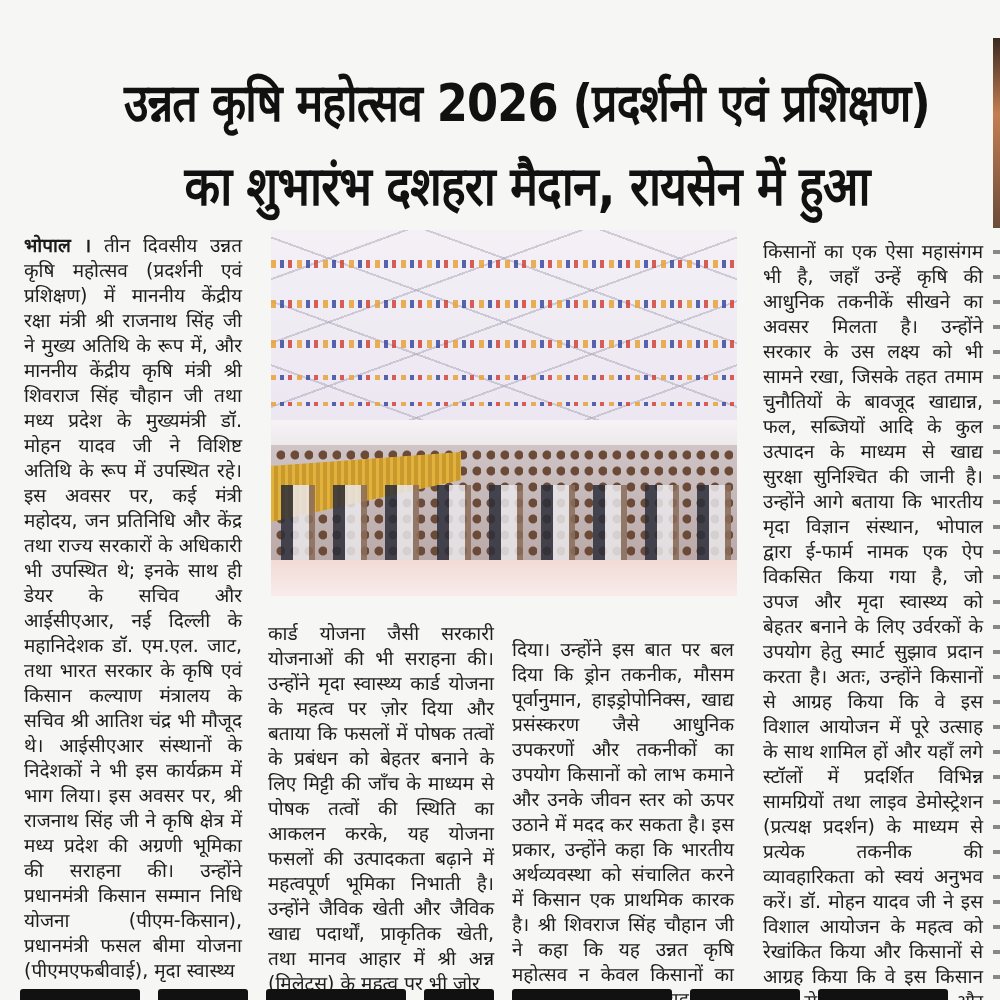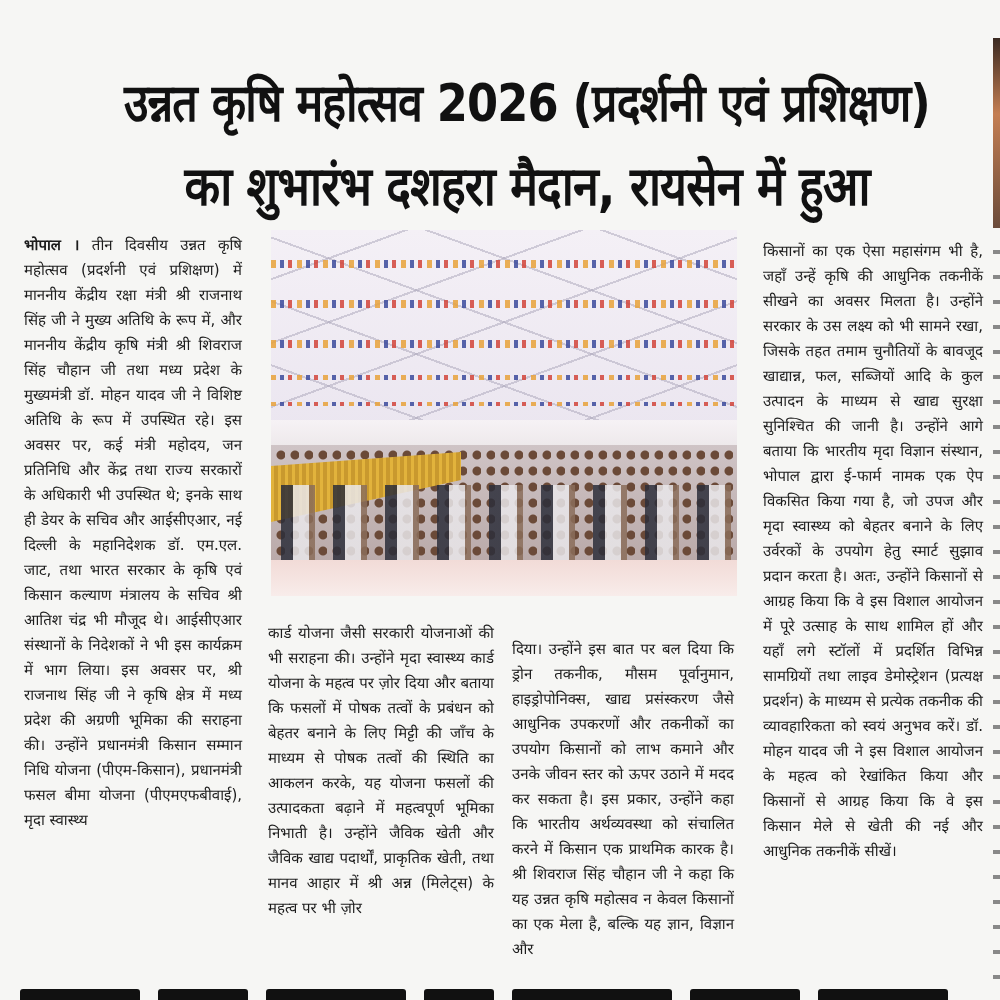--- a/index.html
+++ b/index.html
@@ -13,21 +13,21 @@
     text-align:center; font-weight:bold; color:#111;
     font-family:"DejaVu Sans", sans-serif;
     letter-spacing:-1px;
     padding-left:20px;
   }
   .headline .line { display:block; line-height:84px; white-space:nowrap; }
   .headline .l1 { font-size:52px; transform:scaleX(0.86); transform-origin:center; }
   .headline .l2 { font-size:54px; transform:scaleX(0.86); transform-origin:center; }
 
   .col {
-    position:absolute; font-size:15px; line-height:25px;
+    position:absolute; font-size:19px; line-height:25px;
     text-align:justify; text-align-last:left; color:#1c1c1c;
     font-family:"DejaVu Sans", sans-serif;
   }
   .col p { margin:0; }
   .col .dateline { font-weight:bold; }
   #col1 { left:24px; top:233px; width:218px; }
   #col2 { left:268px; top:621px; width:226px; }
   #col3 { left:512px; top:637px; width:222px; }
   #col4 { left:763px; top:239px; width:220px; }
 

